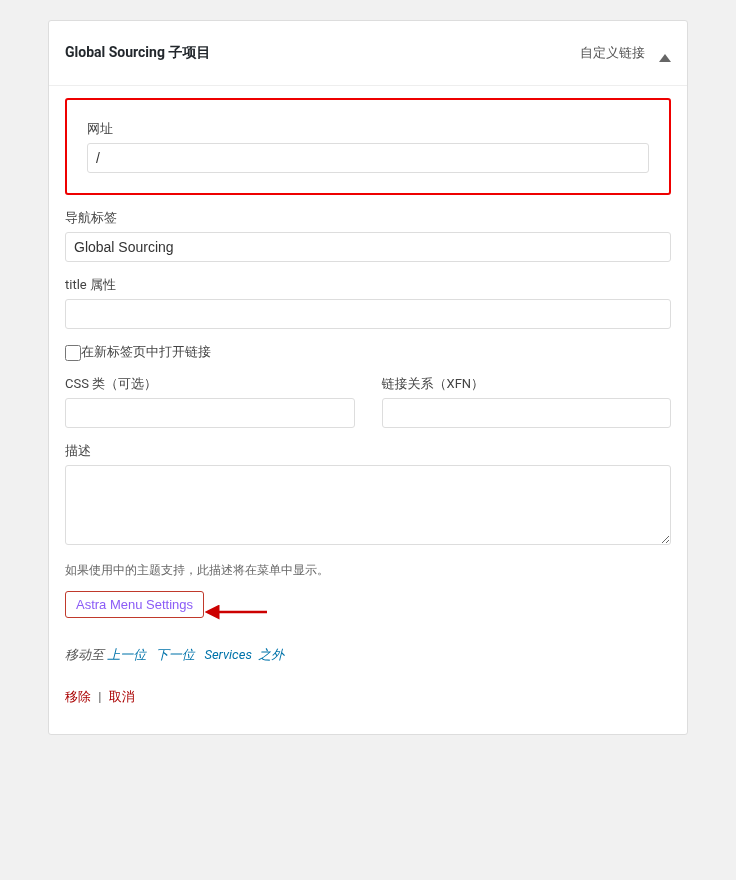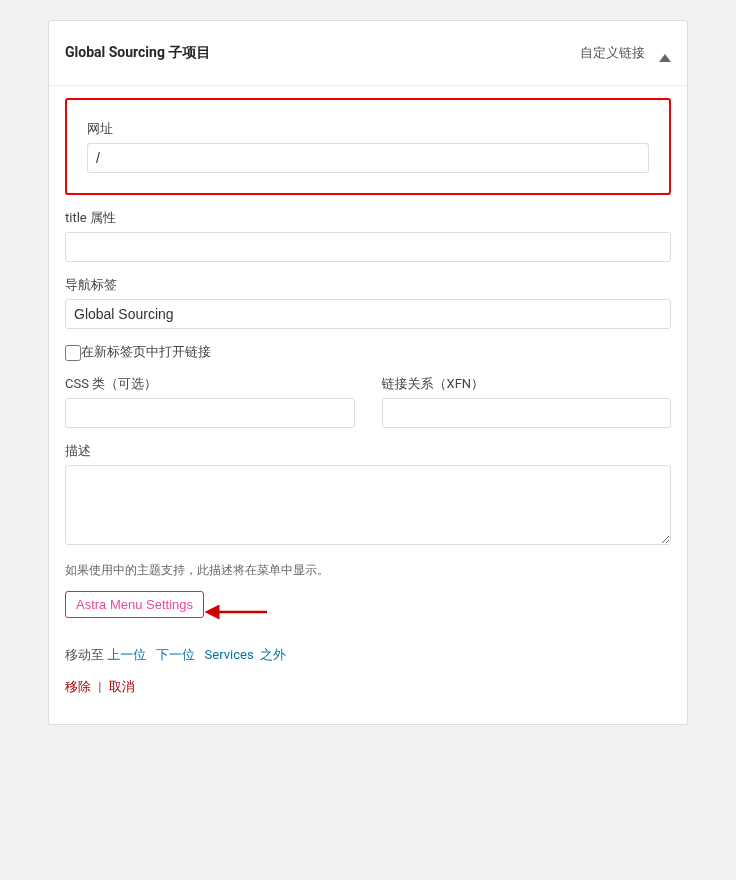--- a/index.html
+++ b/index.html
@@ -153,33 +153,34 @@
       font-size: 12px;
       color: #666;
       margin-top: 4px;
       margin-bottom: 12px;
     }
 
     .astra-button {
       display: inline-block;
       border: 1px solid #c0392b;
       background: #fff;
-      color: #ec4899;
+      color: #8b5cf6;
       padding: 5px 10px;
       font-size: 13px;
       border-radius: 3px;
       cursor: pointer;
       margin-bottom: 14px;
       position: relative;
     }
 
     .move-row {
       font-size: 13px;
       color: #555;
-      margin-bottom: 14px;
+      margin-bottom: 24px;
+      font-style: italic;
     }
 
     .move-row a {
       color: #0073aa;
       text-decoration: none;
     }
 
     .action-row {
       font-size: 13px;
     }
@@ -209,28 +210,28 @@
   <div class="panel-body">
 
     
     <div class="url-field-wrapper">
       <span class="url-label">网址</span>
       <input class="url-input" type="text" value="/" style="">
     </div>
 
     
     <div class="field-group">
+      <span class="field-label">导航标签</span>
+      <input class="field-input" type="text" value="Global Sourcing" style="">
+    </div>
+
+    
+    <div class="field-group">
       <span class="field-label">title 属性</span>
       <input class="field-input" type="text" value="" style="">
-    </div>
-
-    
-    <div class="field-group">
-      <span class="field-label">导航标签</span>
-      <input class="field-input" type="text" value="Global Sourcing" style="">
     </div>
 
     
     <div class="checkbox-row">
       <input type="checkbox" id="new-tab-cb" style="">
       <label for="new-tab-cb">在新标签页中打开链接</label>
     </div>
 
     
     <div class="two-col">

